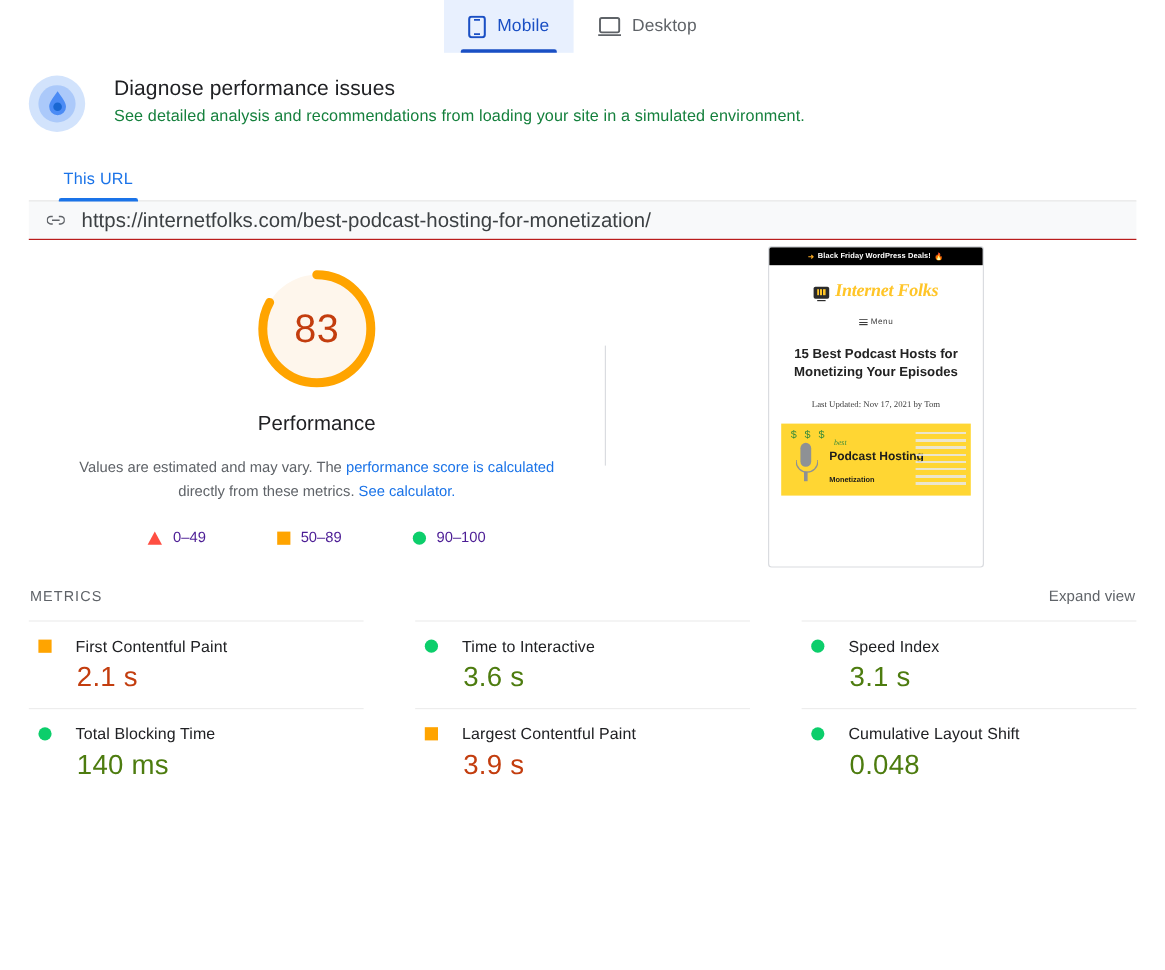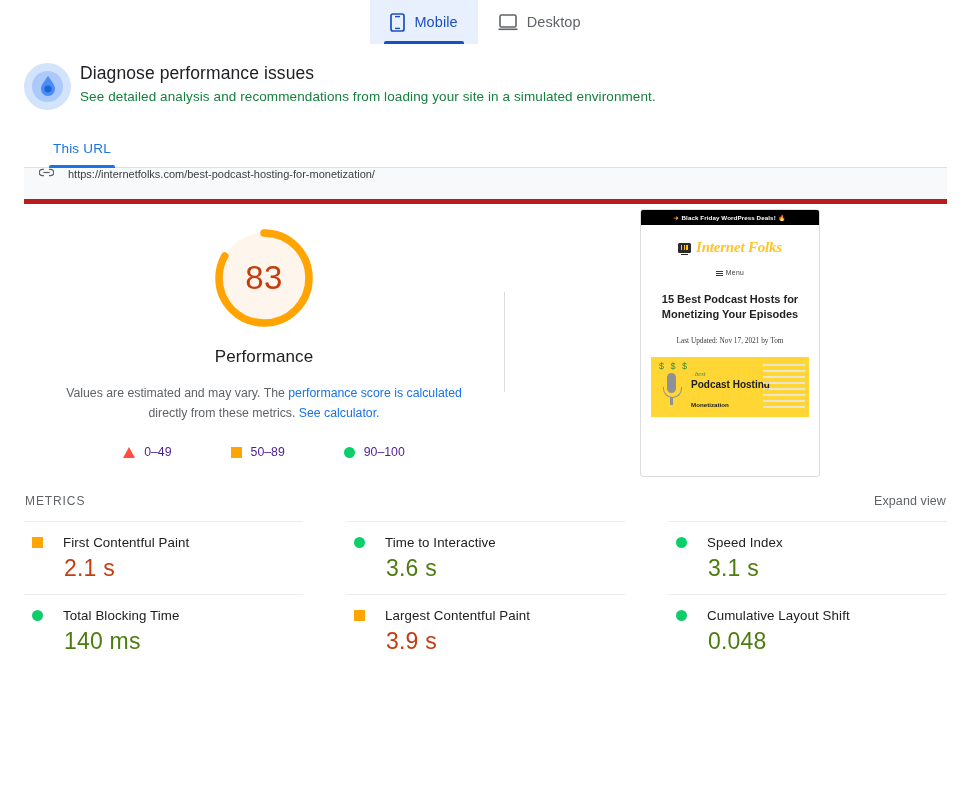--- a/index.html
+++ b/index.html
@@ -21,21 +21,21 @@
   }
   .device-tab.active{background:#e8f0fe;color:#1a4fc4;font-weight:500;}
   .device-tab.active .tab-underline{
     position:absolute;left:14px;right:14px;bottom:0;height:3px;
     background:#1a4fc4;border-radius:2px 2px 0 0;
   }
   .device-tab svg{display:block;}
 
   
   .content{padding:0 24px;}
-  .diag-header{display:flex;gap:9px;padding-top:19px;align-items:flex-start;}
+  .diag-header{display:flex;gap:24px;padding-top:19px;align-items:flex-start;}
   .lh-logo{
     width:47px;height:47px;border-radius:50%;
     background:#d2e3fc;flex:0 0 47px;position:relative;
     display:flex;align-items:center;justify-content:center;
   }
   .lh-logo .ring2{
     position:absolute;width:31px;height:31px;border-radius:50%;
     background:#8ab4f8;opacity:.55;
   }
   .diag-text h2{
@@ -49,23 +49,23 @@
   .url-tab{
     position:relative;padding:0 4px 11px 4px;margin-left:25px;
     font-size:13.5px;color:#1a73e8;font-weight:500;cursor:pointer;
     letter-spacing:.2px;
   }
   .url-tab .u-underline{
     position:absolute;left:0;right:0;bottom:-1px;height:3px;
     background:#1a73e8;border-radius:2px 2px 0 0;
   }
   .url-row{
-    display:flex;gap:14px;background:#f8f9fa;
-    height:31px;padding:0 15px;font-size:11px;color:#3c4043;
-    border-bottom:5px solid #b91c1c;
+    display:flex;align-items:center;gap:14px;background:#f8f9fa;
+    height:31px;padding:0 15px;font-size:17px;color:#3c4043;
+    border-bottom:1px solid #b91c1c;
   }
   .url-row .link-ico{flex:0 0 auto;display:flex;color:#5f6368;}
 
   
   .score-area{
     position:relative;height:290px;
   }
   .gauge-wrap{
     position:absolute;left:0;top:22px;width:480px;text-align:center;
   }

